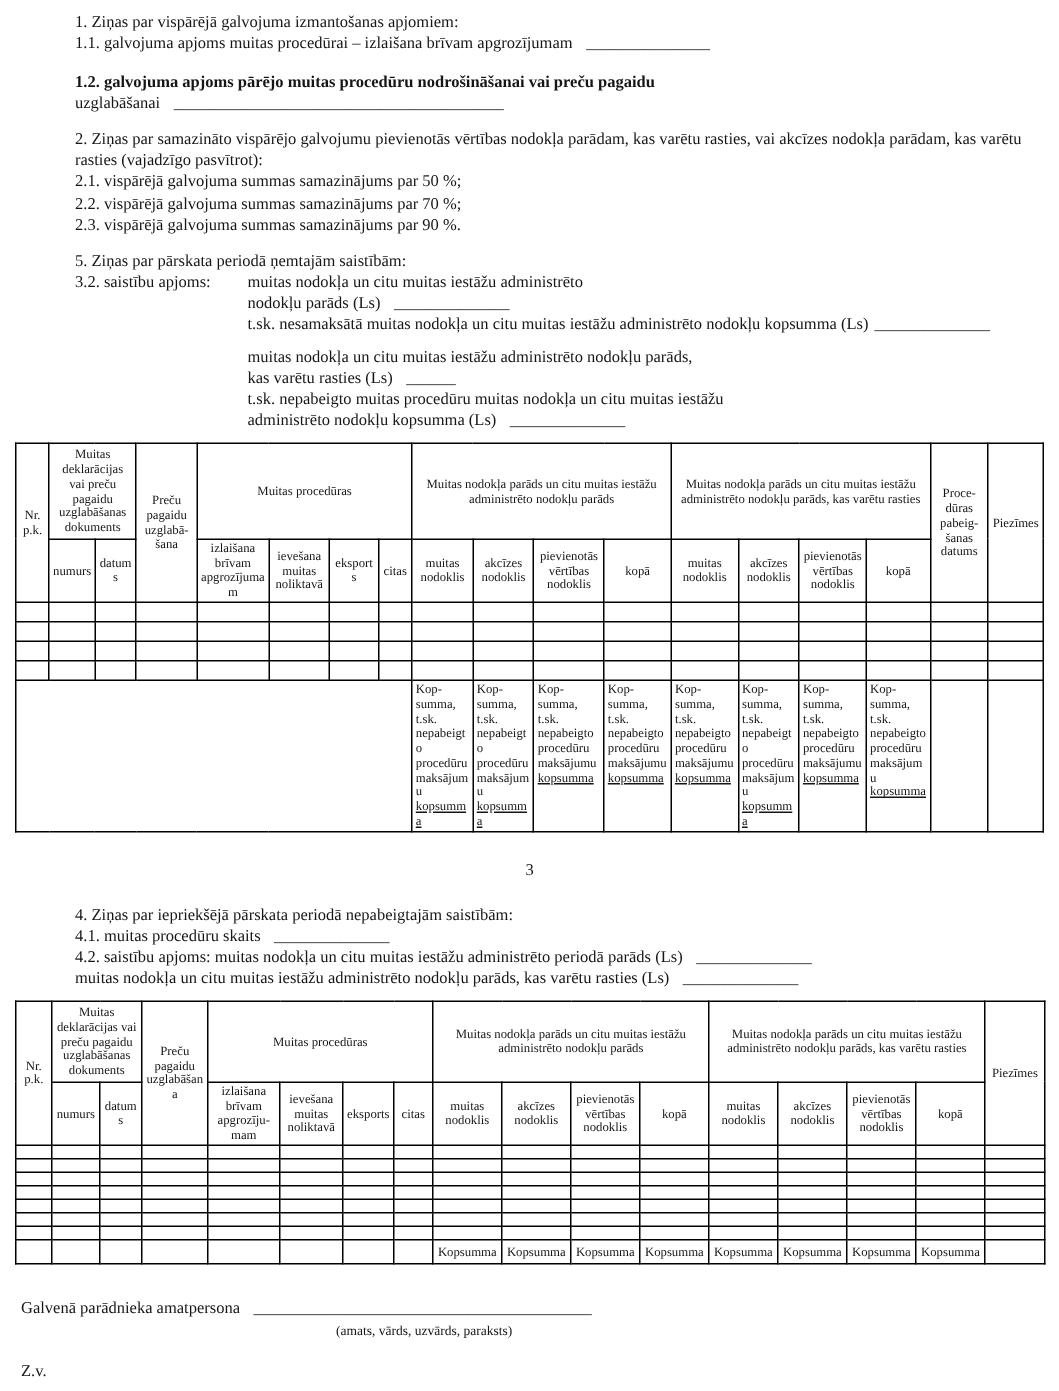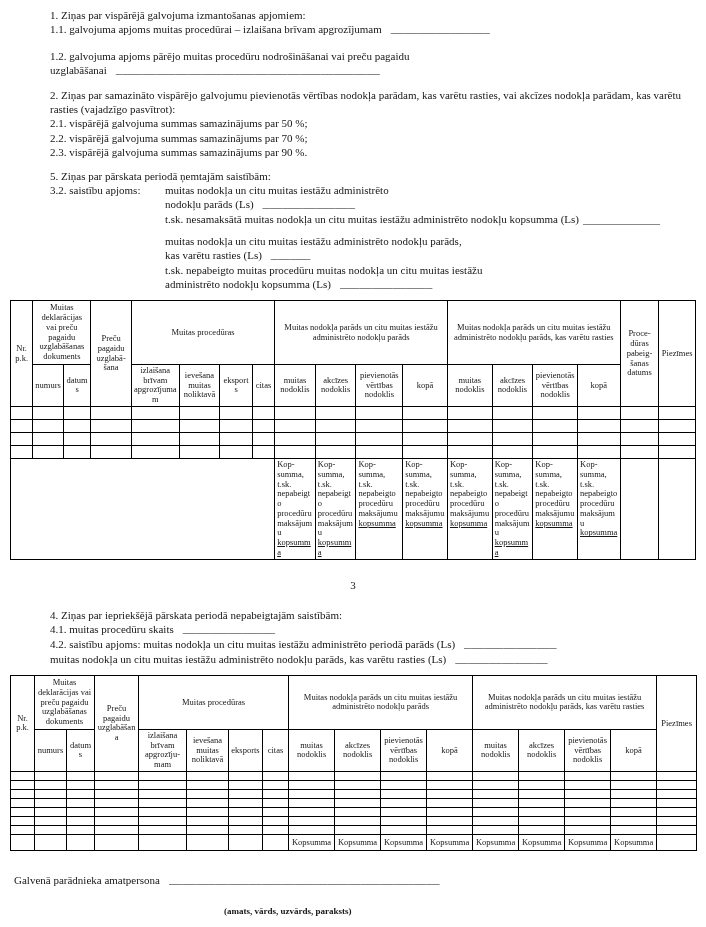--- a/index.html
+++ b/index.html
@@ -12,24 +12,24 @@
   .page {
     width:706px;
     min-height:927px;
     padding:8px 10px 6px 10px;
     font-size:11px;
     line-height:1.28;
     background:#ffffff;
   }
   .sections { margin-left:40px; margin-right:6px; }
   .line { margin:0; }
-  .mt12 { margin-top:12px; }
+  .mt12 { margin-top:12px;font-weight:bold; }
   .mt10 { margin-top:10px; }
   .mt8  { margin-top:8px; }
-  .blank { margin-left:9px; white-space:nowrap; letter-spacing:0;font-family:Liberation Mono, monospace; }
+  .blank { margin-left:9px; white-space:nowrap; letter-spacing:0; }
   .blank-tight { margin-left:4px; white-space:nowrap; }
 
   .flexrow { display:flex; align-items:flex-start;gap:20px; }
   .lbl32 { min-width:95px; flex:0 0 auto; }
   .blk32 { flex:1 1 auto; }
 
   
   table.grid {
     border-collapse:collapse;
     table-layout:fixed;
@@ -62,22 +62,21 @@
   .page-num {
     text-align:center;
     margin:18px 0 16px 0;
     font-size:11px;
   }
 
   .footer { margin-top:22px; margin-left:4px; }
   .footer-note {
     font-size:9px;
     margin-left:210px;
-    margin-top:18px;
-    font-weight:bold;
+    margin-top:3px;
   }
   .footer .mtline { margin-top:13px; }
 </style>
 </head>
 <body>
 
 <div class="page">
 
   <div class="sections">
 

